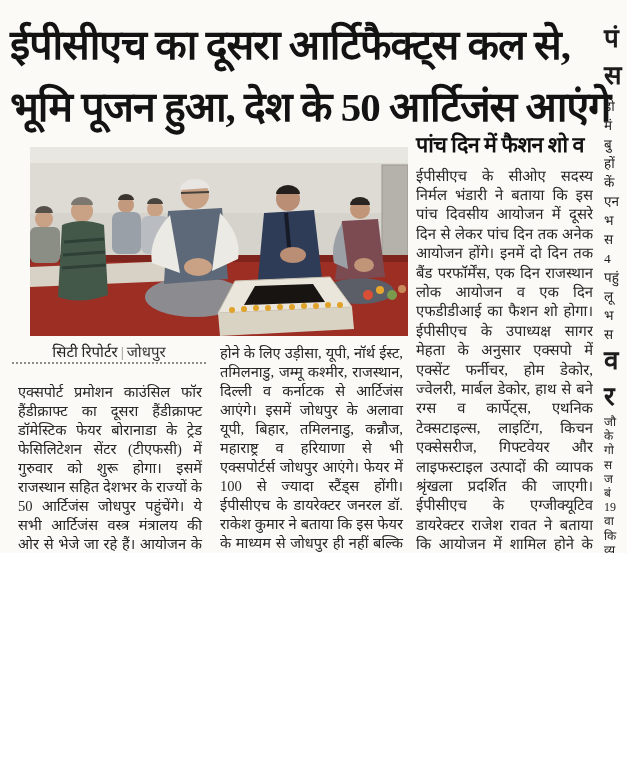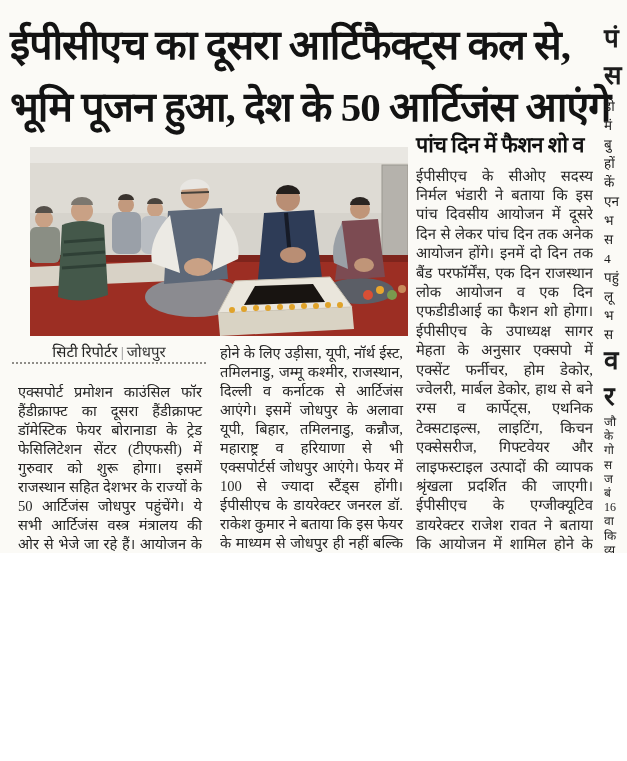--- a/index.html
+++ b/index.html
@@ -262,21 +262,21 @@
       <p>व</p>
       <p>र</p>
     </div>
   <div class="edge edge-b2">
       <p>जौ</p>
       <p>के</p>
       <p>गो</p>
       <p>स</p>
       <p>ज</p>
       <p>बं</p>
-      <p>16</p>
+      <p>19</p>
       <p>वा</p>
       <p>कि</p>
       <p>व्य</p>
     </div>
   <div class="edge-ad">
     <div class="topline"></div>
     <div class="green"></div>
     <div class="pink"></div>
     <div class="red"></div>
   </div>

